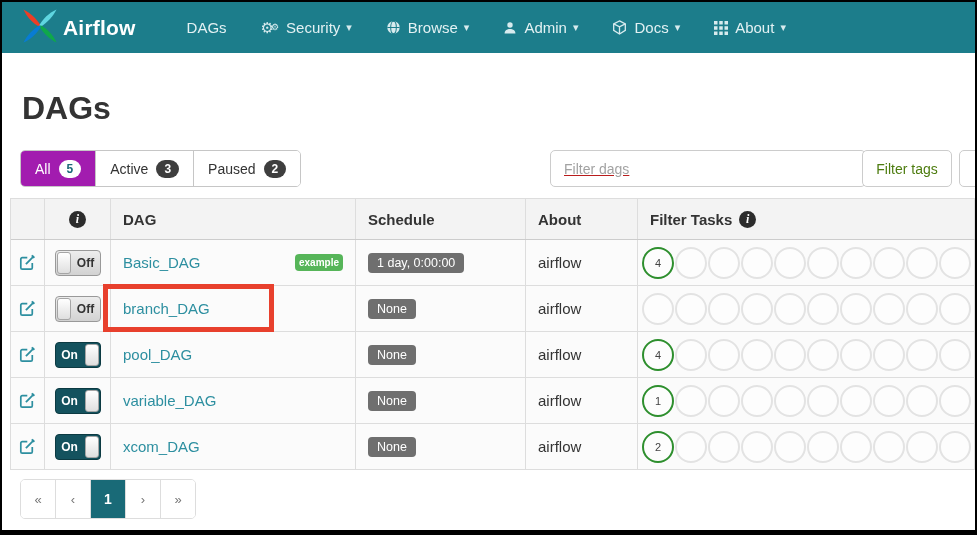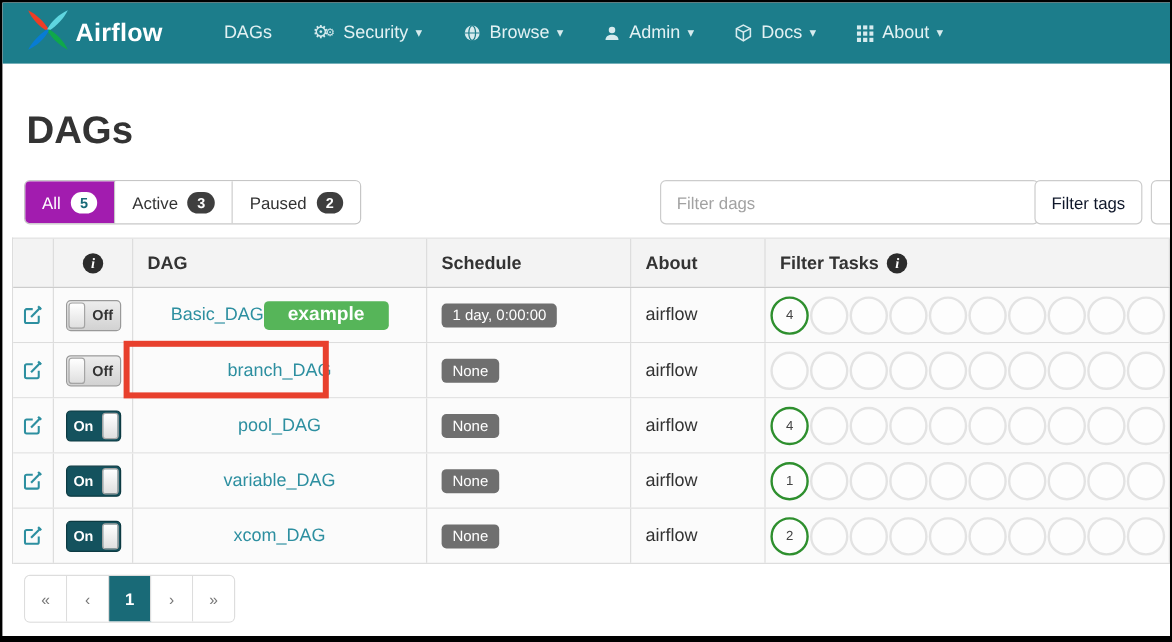--- a/index.html
+++ b/index.html
@@ -20,43 +20,43 @@
   .caret { font-size:11px; margin-left:-1px; color:#d7ebee; }
   
   .page-title { position:absolute; left:20px; top:88px; font-size:32px; font-weight:bold; color:#333; }
   
   .tab-group { position:absolute; left:18px; top:148px; display:flex; border:1px solid #c6c6c6; border-radius:5px; overflow:hidden; background:#fff; height:37px; box-sizing:border-box; }
   .tab { padding:0 14px; display:flex; align-items:center; gap:8px; font-size:14px; color:#333; border-right:1px solid #c6c6c6; background:#fff; cursor:pointer; white-space:nowrap; }
   .tab:last-child { border-right:none; }
   .tab.active { background:#a21caf; color:#fff; }
   .tab-badge { background:#3e3e3e; color:#fff; border-radius:11px; padding:2px 8px; font-size:12px; font-weight:bold; }
   .tab.active .tab-badge { background:#fff; color:#196a77; }
-  .search-input { position:absolute; left:548px; top:148px; width:316px; height:37px; box-sizing:border-box; border:1px solid #ccc; border-radius:5px; padding:0 13px; font-size:14px; color:#0f172a; font-family:"Liberation Sans", sans-serif; outline:none; }
+  .search-input { position:absolute; left:548px; top:148px; width:316px; height:37px; box-sizing:border-box; border:1px solid #ccc; border-radius:5px; padding:0 13px; font-size:14px; color:#b91c1c; font-family:"Liberation Sans", sans-serif; outline:none;text-decoration:underline; }
   .search-input::placeholder { color:#a2a2a2; }
-  .tags-box { position:absolute; left:860px; top:148px; width:90px; height:37px; box-sizing:border-box; border:1px solid #ccc; border-radius:5px; display:flex; align-items:center; justify-content:center; font-size:14px; color:#0f172a; background:#fff; cursor:pointer; }
+  .tags-box { position:absolute; left:860px; top:148px; width:90px; height:37px; box-sizing:border-box; border:1px solid #ccc; border-radius:5px; display:flex; align-items:center; justify-content:center; font-size:14px; color:#4d7c0f; background:#fff; cursor:pointer; }
   .clipped-box { position:absolute; left:957px; top:148px; width:34px; height:37px; box-sizing:border-box; border:1px solid #ccc; border-radius:5px; background:#fff; }
   
   .dag-table { position:absolute; left:8px; top:196px; right:0; border-left:1px solid #ddd; border-top:1px solid #ddd; }
   .thead, .tr { display:grid; grid-template-columns:34px 66px 245px 170px 112px 1fr; }
   .thead { background:#f3f3f3; height:40px; border-bottom:1px solid #ccc; }
   .th { display:flex; align-items:center; gap:7px; padding:0 12px; font-weight:bold; font-size:15px; color:#333; border-right:1px solid #ddd; }
   .th.center { justify-content:center; padding:0; }
   .tr { height:45px; background:#fbfbfb; border-bottom:1px solid #ddd; }
   .td { display:flex; align-items:center; padding:0 12px; border-right:1px solid #ddd; min-width:0; }
   .td.center { justify-content:center; padding:0; }
   .info-icon { width:17px; height:17px; border-radius:50%; background:#2c2c2c; color:#fff; font-size:12px; font-weight:bold; font-style:italic; display:flex; align-items:center; justify-content:center; font-family:"Liberation Serif", serif; flex-shrink:0; }
   .edit-btn { display:inline-flex; cursor:pointer; }
   .toggle { width:46px; height:26px; border-radius:4px; display:flex; align-items:center; font-size:12px; font-weight:bold; cursor:pointer; box-sizing:border-box; }
   .toggle.off { border:1px solid #999; background:linear-gradient(#ededed,#d2d2d2); color:#333; }
   .toggle.on  { border:1px solid #0c3a42; background:#14525e; color:#fff; }
   .knob { width:14px; height:22px; background:linear-gradient(#fff,#dfdfdf); border:1px solid #a5a5a5; border-radius:3px; box-sizing:border-box; flex-shrink:0; margin:0 1px; }
   .toggle-label { flex:1; text-align:center; }
-  .td-dag { justify-content:center; }
+  .td-dag { justify-content:space-between; }
   .dag-link { color:#2d8fa0; font-size:15px; text-decoration:none; cursor:pointer; white-space:nowrap; }
-  .tag-badge { background:#56b559; color:#fff; font-size:16px; font-weight:bold; padding:3px 20px; border-radius:4px; cursor:pointer; }
+  .tag-badge { background:#56b559; color:#fff; font-size:10px; font-weight:bold; padding:3px 4px; border-radius:4px; cursor:pointer; }
   .schedule-badge { background:#6f6f6f; color:#fff; font-size:12.5px; font-weight:normal; padding:3px 9px; border-radius:4px; cursor:pointer; white-space:nowrap; }
   .td-owner { font-size:15px; color:#333; }
   .td-recent { gap:1px; padding:0 0 0 4px; overflow:hidden; }
   .circle { width:32px; height:32px; border-radius:50%; border:2px solid #e3e3e3; background:#fdfdfd; box-sizing:border-box; flex-shrink:0; display:flex; align-items:center; justify-content:center; font-size:11px; color:#444; }
   .circle.success { border:2.5px solid #2e8f2e; cursor:pointer; }
   
   .highlight-box { position:absolute; left:101px; top:282px; width:171px; height:48px; border:5px solid #e8402d; box-sizing:border-box; z-index:5; pointer-events:none; }
   
   .pagination { position:absolute; left:18px; top:477px; display:flex; border:1px solid #ddd; border-radius:5px; overflow:hidden; background:#fff; }
   .page-btn { width:34px; height:38px; display:flex; align-items:center; justify-content:center; border-right:1px solid #ddd; color:#777; font-size:13px; cursor:pointer; background:#fff; }

